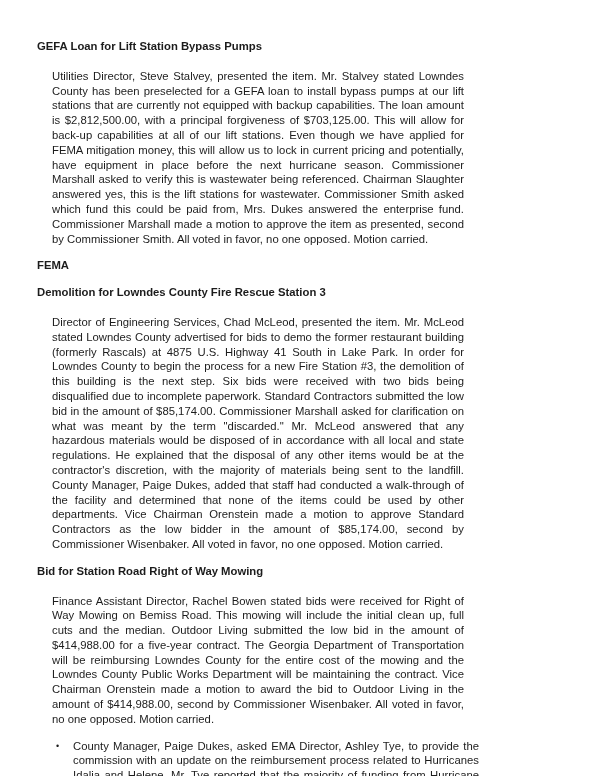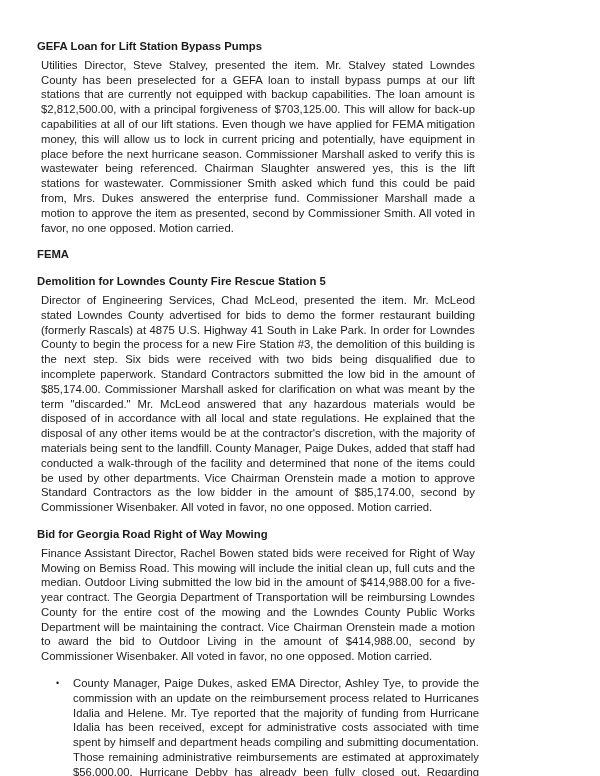--- a/index.html
+++ b/index.html
@@ -22,21 +22,21 @@
     line-height: 14.8px;
     color: #1c1c1c;
     background: #ffffff;
   }
   .heading {
     margin: 0;
     font-weight: bold;
     text-align: left;
   }
   .para {
-    margin: 4px;
+    margin: 15px;
     text-align: justify;
     text-justify: inter-word;
   }
   .gap {
     margin-bottom: 12px;
   }
   .bullet-item {
     display: flex;
     margin-left: 19px;
   }
@@ -59,24 +59,24 @@
 </head>
 <body>
 
 <div class="page">
 
   <p class="heading">GEFA Loan for Lift Station Bypass Pumps</p>
   <p class="para gap">Utilities Director, Steve Stalvey, presented the item. Mr. Stalvey stated Lowndes County has been preselected for a GEFA loan to install bypass pumps at our lift stations that are currently not equipped with backup capabilities. The loan amount is $2,812,500.00, with a principal forgiveness of $703,125.00. This will allow for back-up capabilities at all of our lift stations. Even though we have applied for FEMA mitigation money, this will allow us to lock in current pricing and potentially, have equipment in place before the next hurricane season. Commissioner Marshall asked to verify this is wastewater being referenced. Chairman Slaughter answered yes, this is the lift stations for wastewater. Commissioner Smith asked which fund this could be paid from, Mrs. Dukes answered the enterprise fund. Commissioner Marshall made a motion to approve the item as presented, second by Commissioner Smith. All voted in favor, no one opposed. Motion carried.</p>
 
   <p class="heading gap">FEMA</p>
 
-  <p class="heading">Demolition for Lowndes County Fire Rescue Station 5</p>
+  <p class="heading">Demolition for Lowndes County Fire Rescue Station 3</p>
   <p class="para gap">Director of Engineering Services, Chad McLeod, presented the item. Mr. McLeod stated Lowndes County advertised for bids to demo the former restaurant building (formerly Rascals) at 4875 U.S. Highway 41 South in Lake Park. In order for Lowndes County to begin the process for a new Fire Station #3, the demolition of this building is the next step. Six bids were received with two bids being disqualified due to incomplete paperwork. Standard Contractors submitted the low bid in the amount of $85,174.00. Commissioner Marshall asked for clarification on what was meant by the term "discarded." Mr. McLeod answered that any hazardous materials would be disposed of in accordance with all local and state regulations. He explained that the disposal of any other items would be at the contractor's discretion, with the majority of materials being sent to the landfill. County Manager, Paige Dukes, added that staff had conducted a walk-through of the facility and determined that none of the items could be used by other departments. Vice Chairman Orenstein made a motion to approve Standard Contractors as the low bidder in the amount of $85,174.00, second by Commissioner Wisenbaker. All voted in favor, no one opposed. Motion carried.</p>
 
-  <p class="heading">Bid for Georgia Road Right of Way Mowing</p>
+  <p class="heading">Bid for Station Road Right of Way Mowing</p>
   <p class="para gap">Finance Assistant Director, Rachel Bowen stated bids were received for Right of Way Mowing on Bemiss Road. This mowing will include the initial clean up, full cuts and the median. Outdoor Living submitted the low bid in the amount of $414,988.00 for a five-year contract. The Georgia Department of Transportation will be reimbursing Lowndes County for the entire cost of the mowing and the Lowndes County Public Works Department will be maintaining the contract. Vice Chairman Orenstein made a motion to award the bid to Outdoor Living in the amount of $414,988.00, second by Commissioner Wisenbaker. All voted in favor, no one opposed. Motion carried.</p>
 
 
   <div class="bullet-item">
     <span class="bullet-glyph">•</span>
     <span class="bullet-text">County Manager, Paige Dukes, asked EMA Director, Ashley Tye, to provide the commission with an update on the reimbursement process related to Hurricanes Idalia and Helene. Mr. Tye reported that the majority of funding from Hurricane Idalia has been received, except for administrative costs associated with time spent by himself and department heads compiling and submitting documentation. Those remaining administrative reimbursements are estimated at approximately $56,000.00. Hurricane Debby has already been fully closed out. Regarding Hurricane Helene, Mr. Tye stated that debris removal costs remain outstanding, with approximately $9 million still owed to the County. He explained that the County had received $13 million in expedited funding upfront to assist with immediate recovery expenses and</span>
   </div>
 
   <div class="page-number">2</div>
 

